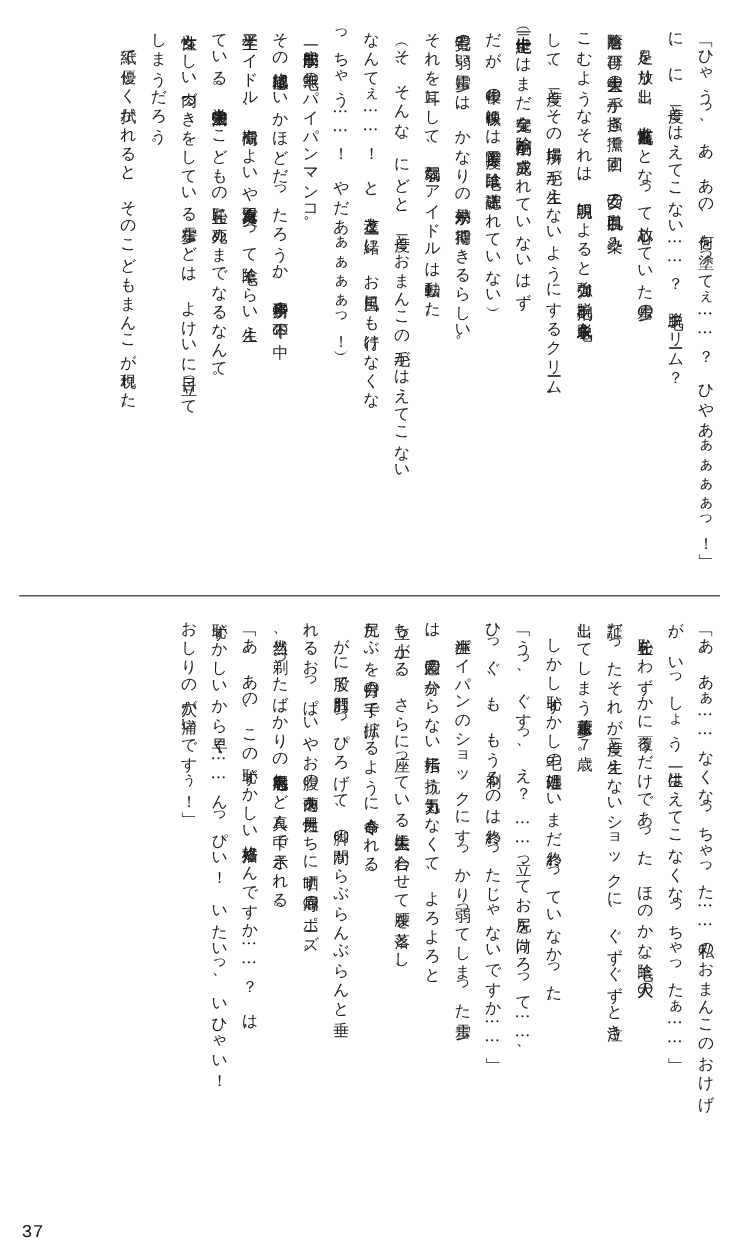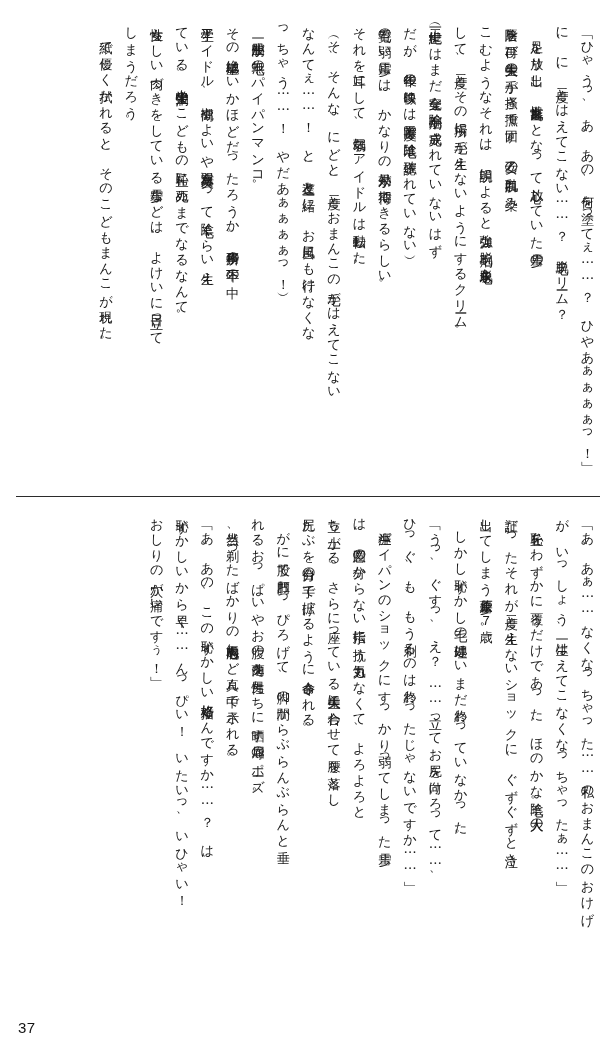--- a/index.html
+++ b/index.html
@@ -64,21 +64,21 @@
   
   .indent {
     text-indent: 1em;
   }
 
   .footer {
     position: absolute;
     left: 18px;
     bottom: 14px;
     font-size: 15px;
-    font-family: Liberation Sans, sans-serif;
+    font-family: Liberation Mono, monospace;
     letter-spacing: 0.02em;
     color: #141414;
   }
 </style>
 </head>
 <body>
 
 <div class="page">
 
   <div class="panel panel-top">

